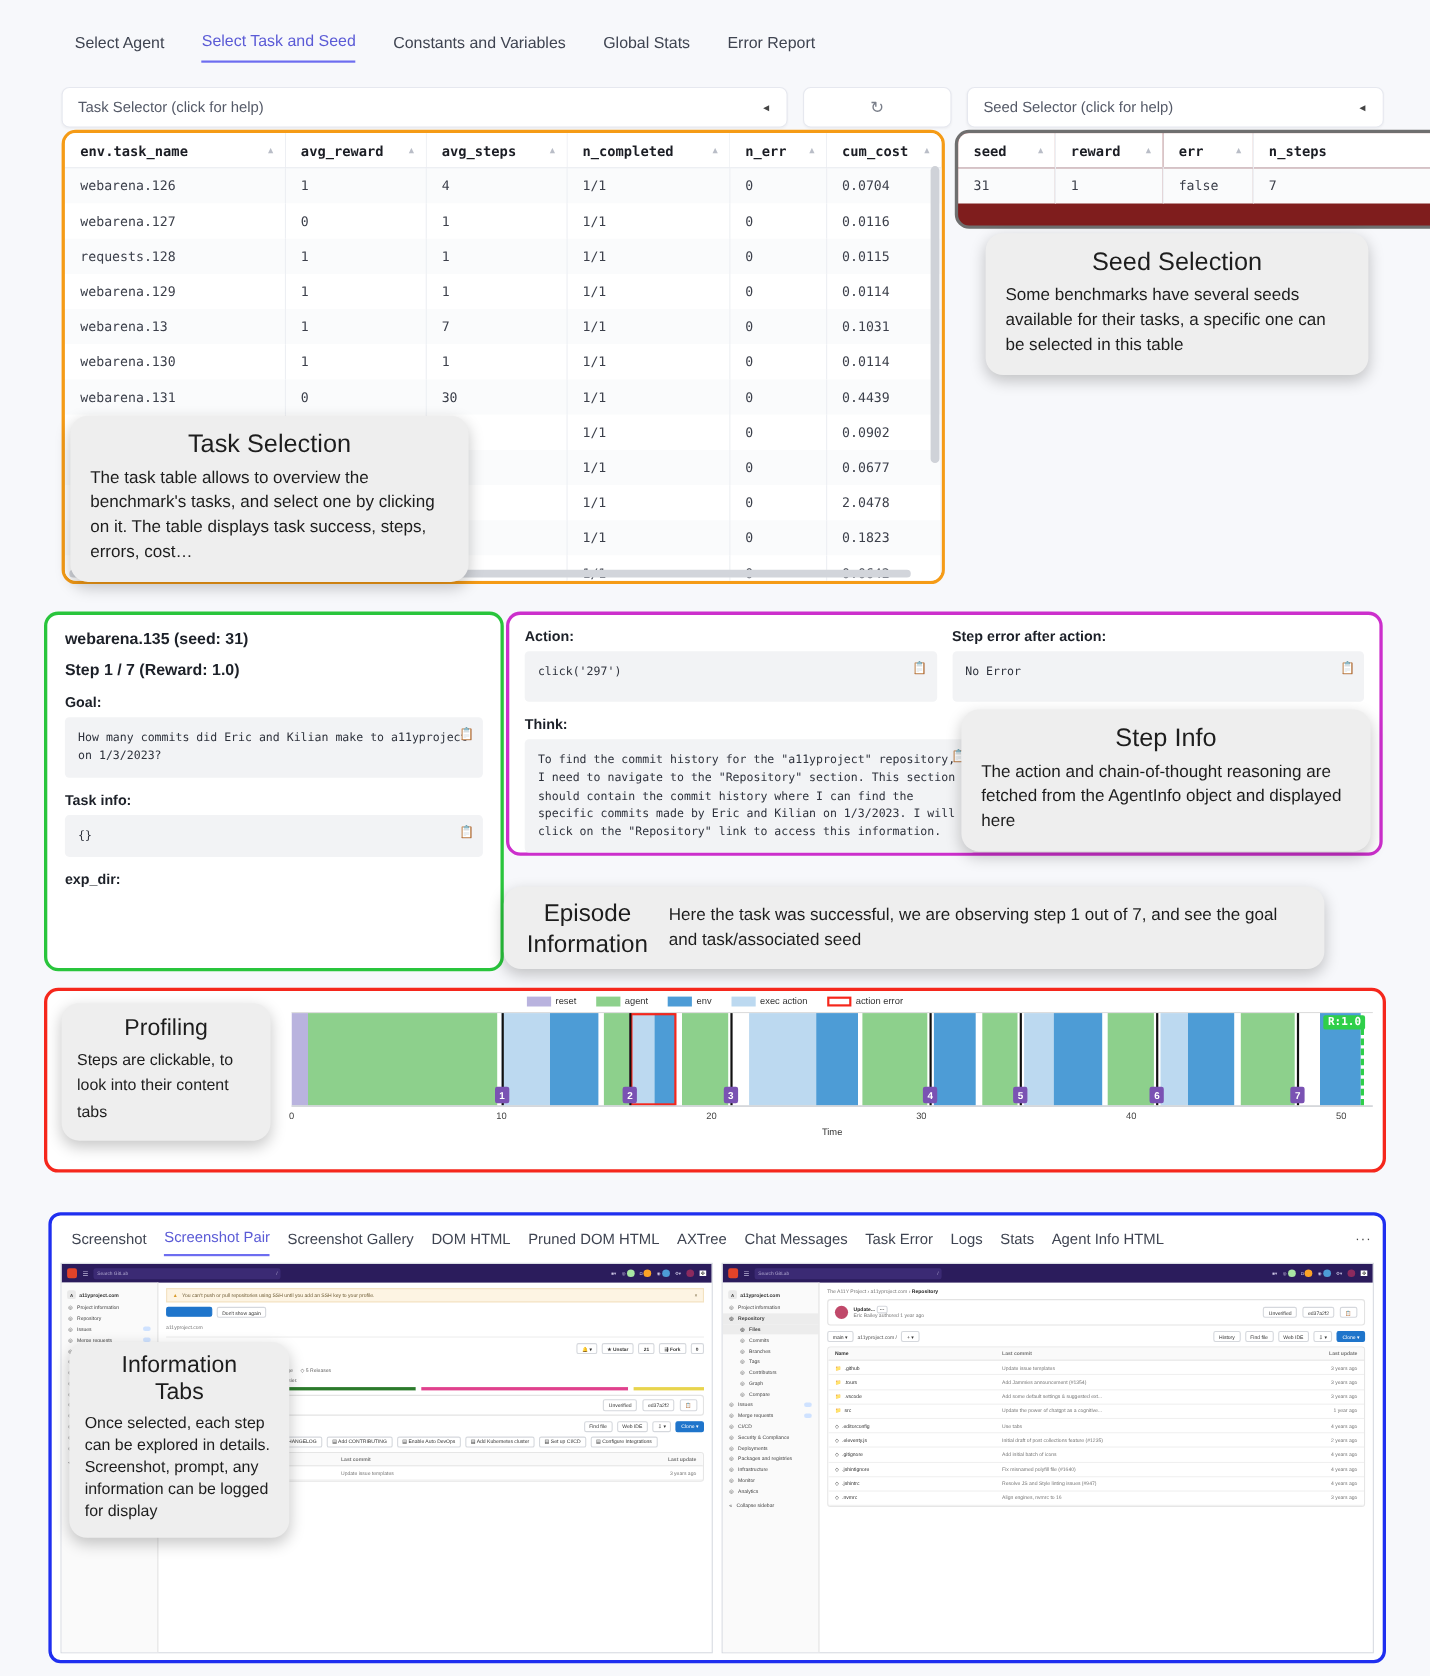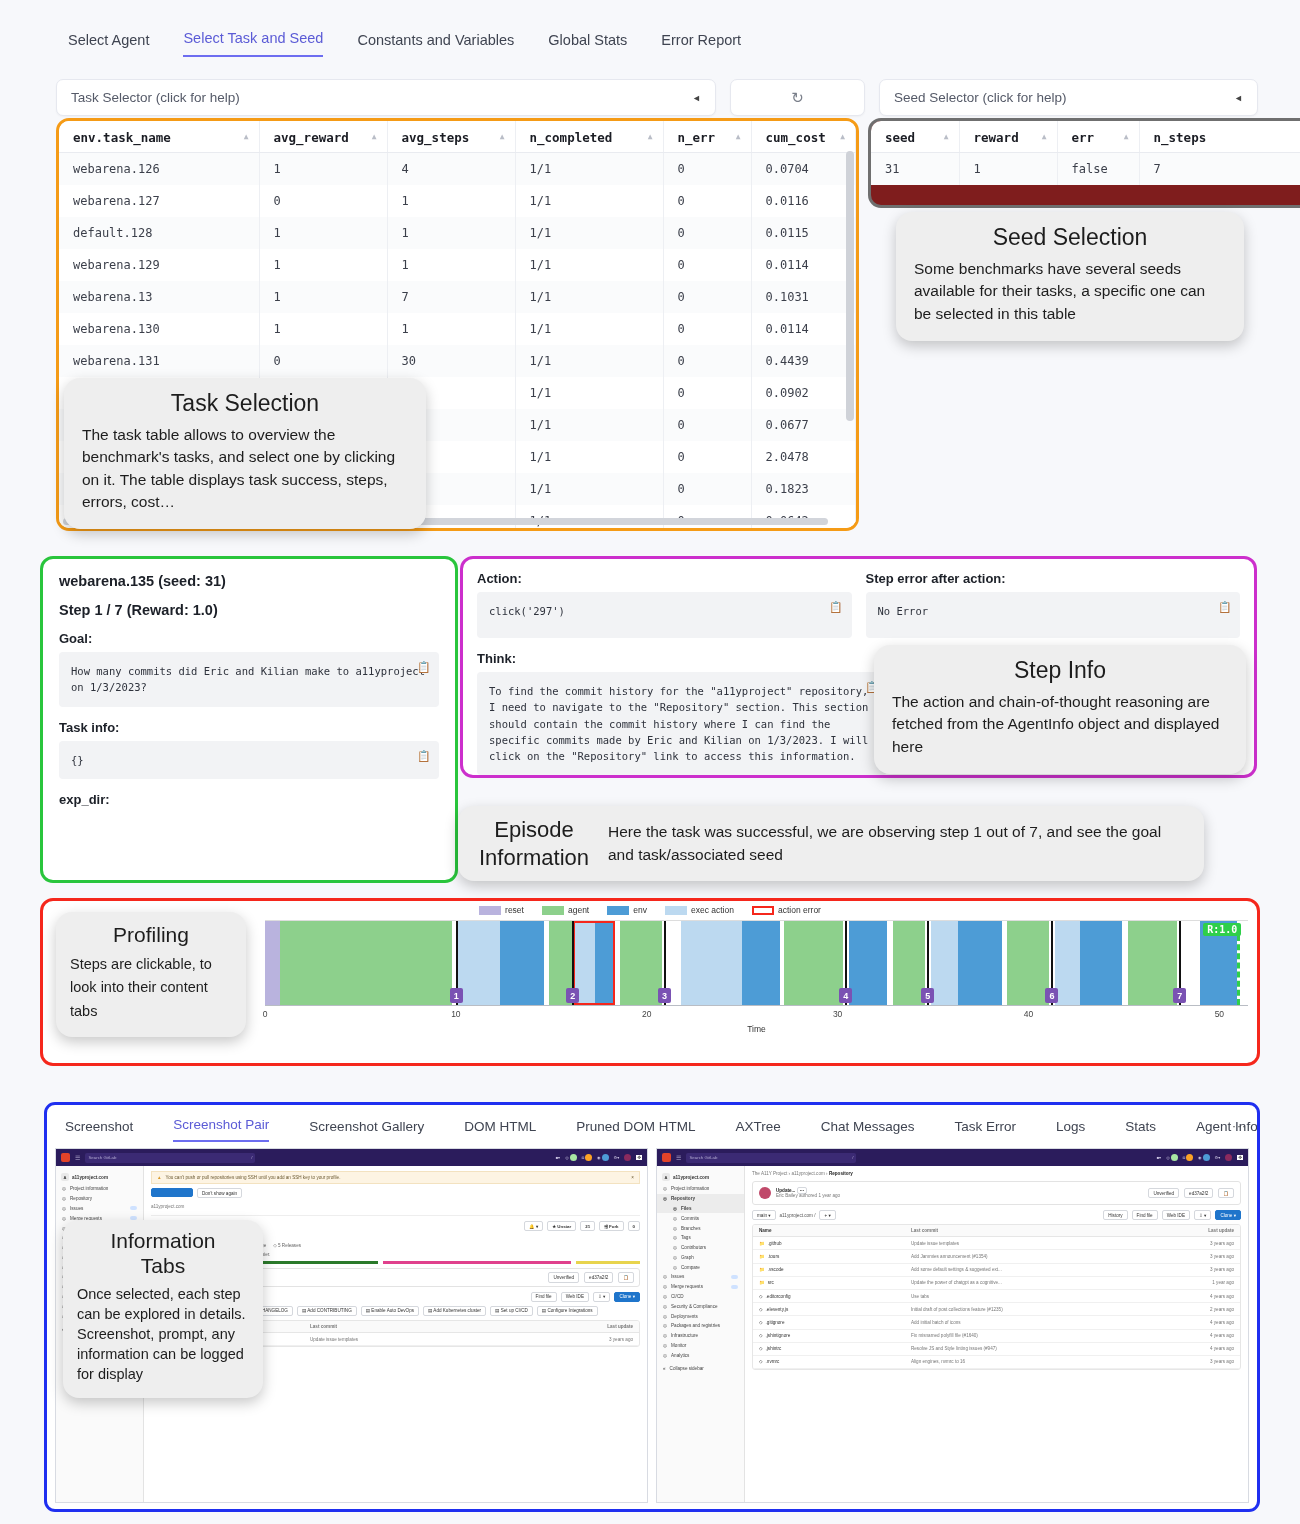--- a/index.html
+++ b/index.html
@@ -140,21 +140,21 @@
   .axis { position:relative; height:18px; border-top:1px solid #b9bdc4; }
   .axis .tk { position:absolute; top:3px; transform:translateX(-50%);
               font-size:8.5px; color:#444; }
   .axis-title { text-align:center; font-size:8.5px; color:#333; margin-top:1px; }
 
   
   #infotabs-panel {
     position:absolute; left:44px; top:1102px; width:1216px; height:410px;
     border:3px solid #1f2ff0; border-radius:11px; background:#fff; overflow:hidden;
   }
-  .subtabs { display:flex; gap:40px; padding:12px 18px 0 18px; align-items:flex-end;
+  .subtabs { display:flex; gap:16px; padding:12px 18px 0 18px; align-items:flex-end;
              position:relative; }
   .subtabs .tab { font-size:13.5px; color:#3f4451; padding-bottom:8px; white-space:nowrap; }
   .subtabs .tab.active { color:#5b5bd6; border-bottom:2px solid #6d6df0; }
   .subtabs .overflow { position:absolute; right:10px; bottom:9px; color:#444;
                        letter-spacing:1px; font-size:12px; }
   .shotpair { display:flex; gap:8px; padding:6px 8px 0 8px; }
   .shot { flex:1; border:1px solid #d8dbe2; background:#fff; height:355px; overflow:hidden;
           position:relative; font-size:4.6px; }
 
   
@@ -264,21 +264,21 @@
           </tr>
           <tr>
             <td>webarena.127</td>
             <td>0</td>
             <td>1</td>
             <td>1/1</td>
             <td>0</td>
             <td>0.0116</td>
           </tr>
           <tr>
-            <td>default.128</td>
+            <td>requests.128</td>
             <td>1</td>
             <td>1</td>
             <td>1/1</td>
             <td>0</td>
             <td>0.0115</td>
           </tr>
           <tr>
             <td>webarena.129</td>
             <td>1</td>
             <td>1</td>

